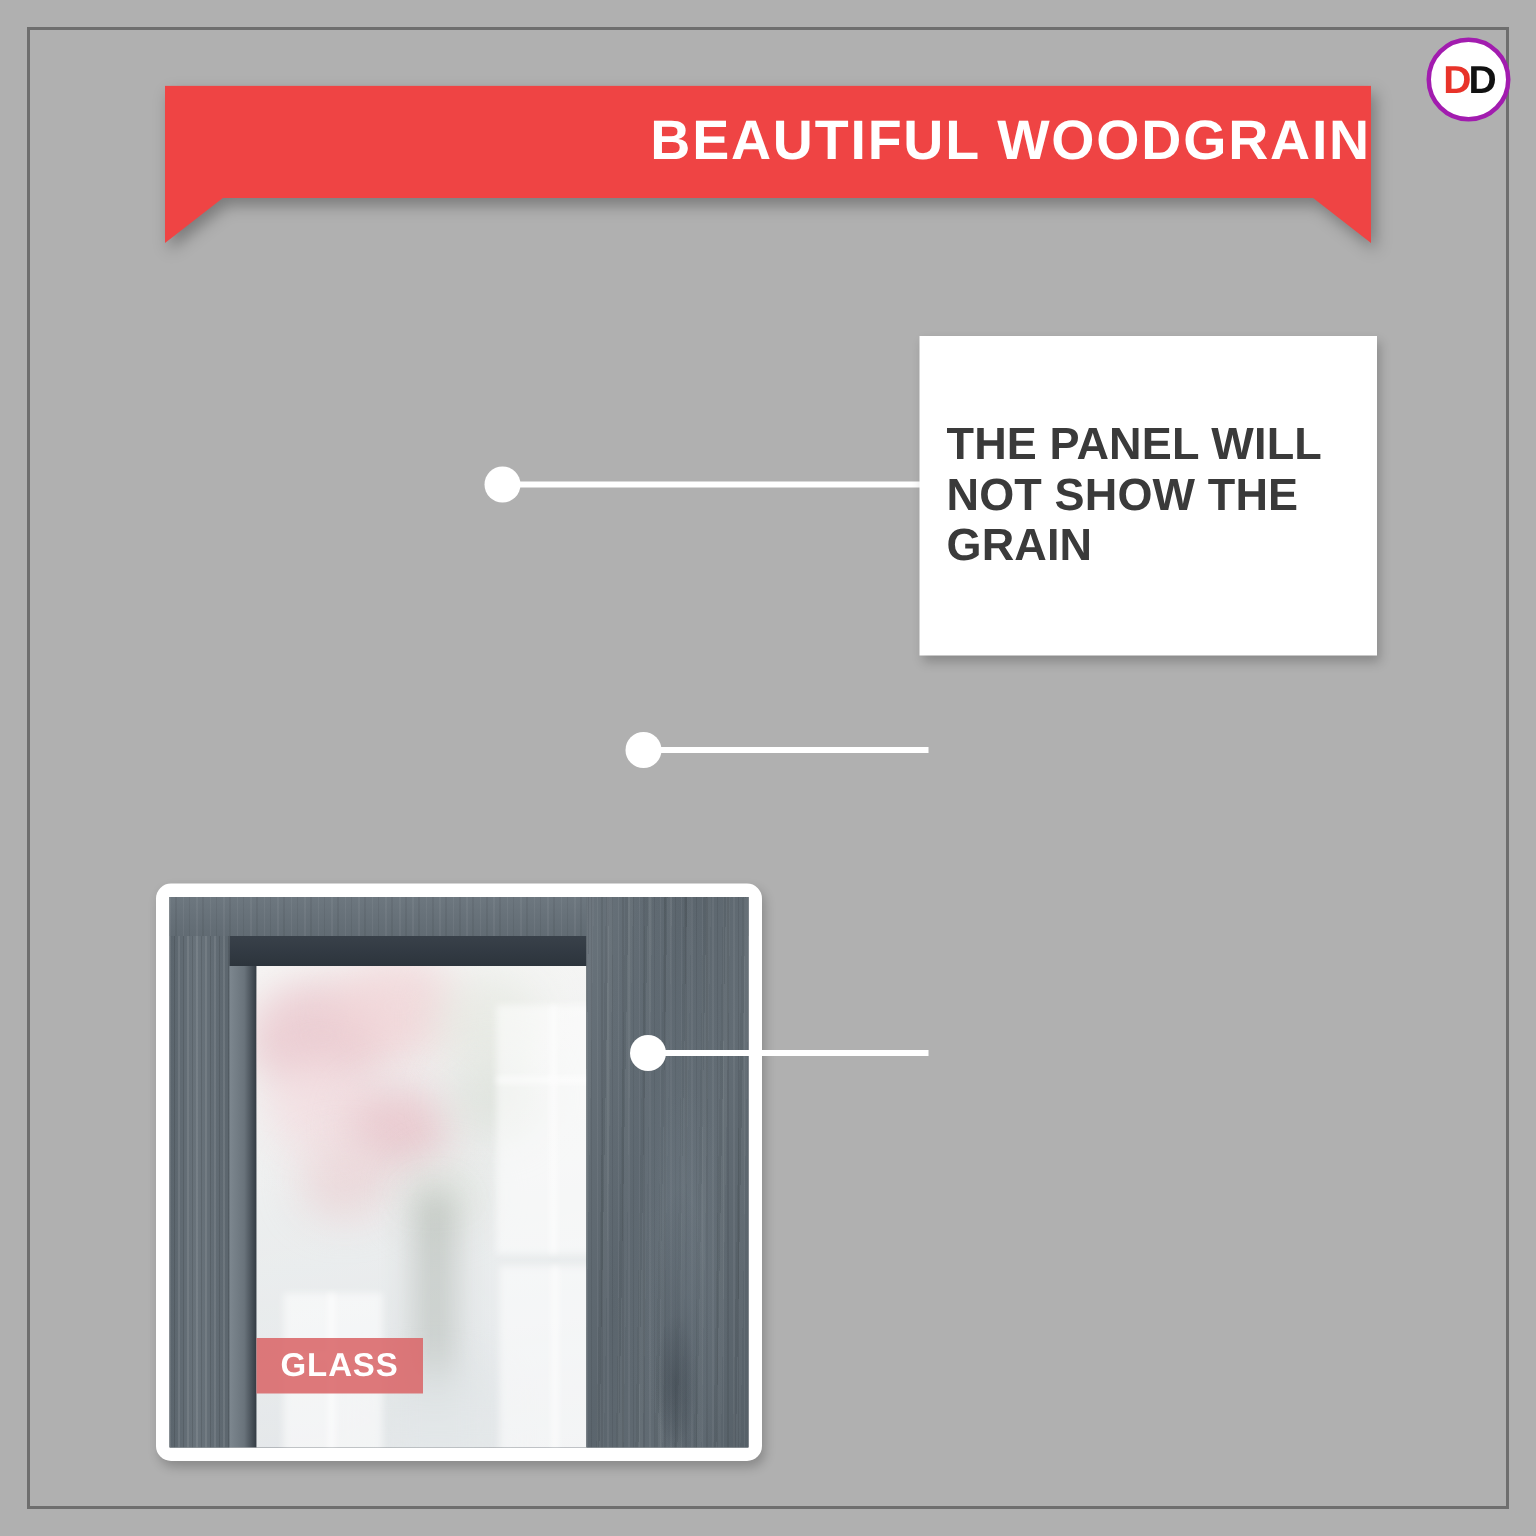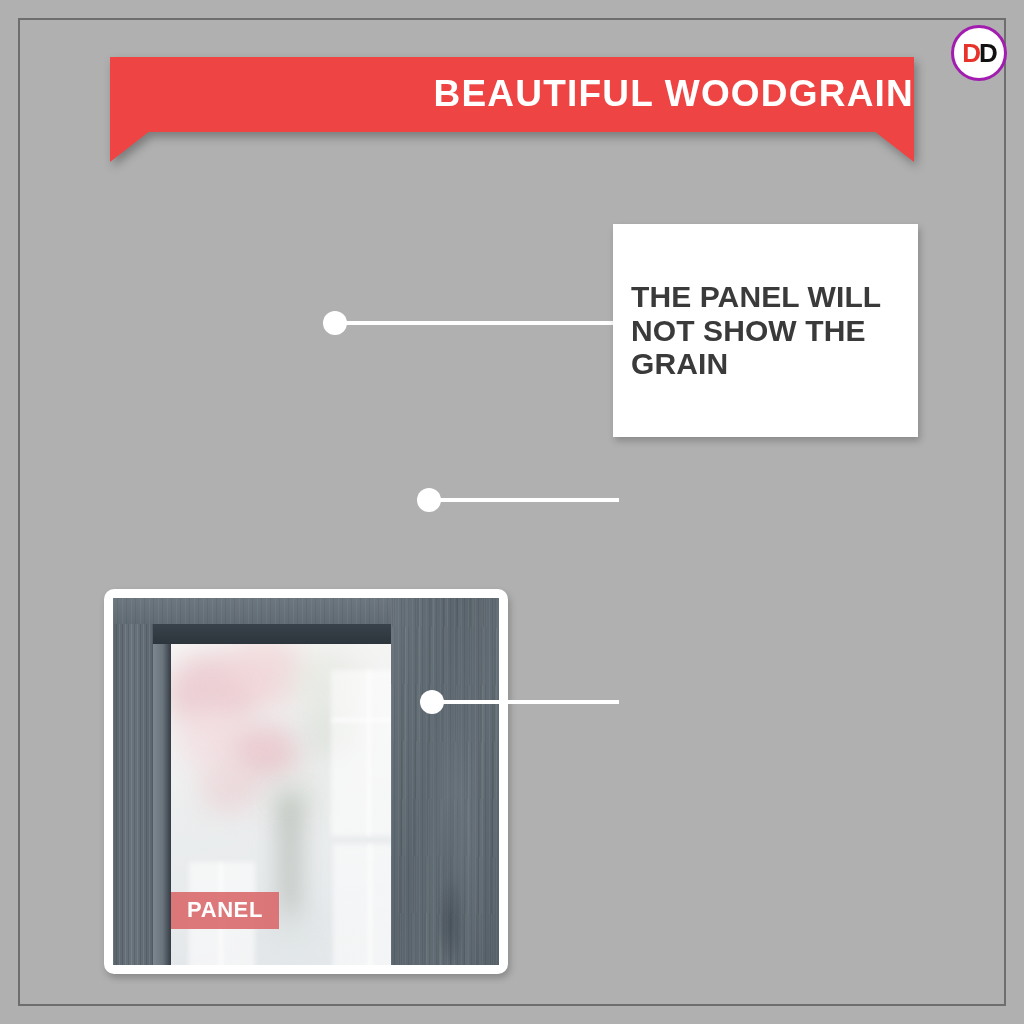--- a/index.html
+++ b/index.html
@@ -346,21 +346,21 @@
         <span class="reflect" style="left:162px; top:200px; width:74px; height:128px;"></span>
         <span class="reflect-bar" style="left:197px; top:200px; width:4px; height:128px;"></span>
         <span class="reflect" style="left:18px; top:218px; width:66px; height:130px;"></span>
         <span class="reflect-bar" style="left:48px; top:218px; width:4px; height:130px;"></span>
         <span class="reflect-bar" style="left:18px; top:258px; width:66px; height:4px;"></span>
 
         <span class="glass-sheen"></span>
       </div>
 
       <div class="stile stile-right"></div>
-      <div class="tag" id="tag-glass">PANEL</div>
+      <div class="tag" id="tag-glass">GLASS</div>
     </div>
   </div>
 
   <div class="connector" id="conn-line-1"></div>
   <div class="connector-dot" id="conn-dot-1"></div>
 
   <div class="connector" id="conn-line-2"></div>
   <div class="connector-dot" id="conn-dot-2"></div>
 
   <div class="connector" id="conn-line-3"></div>

